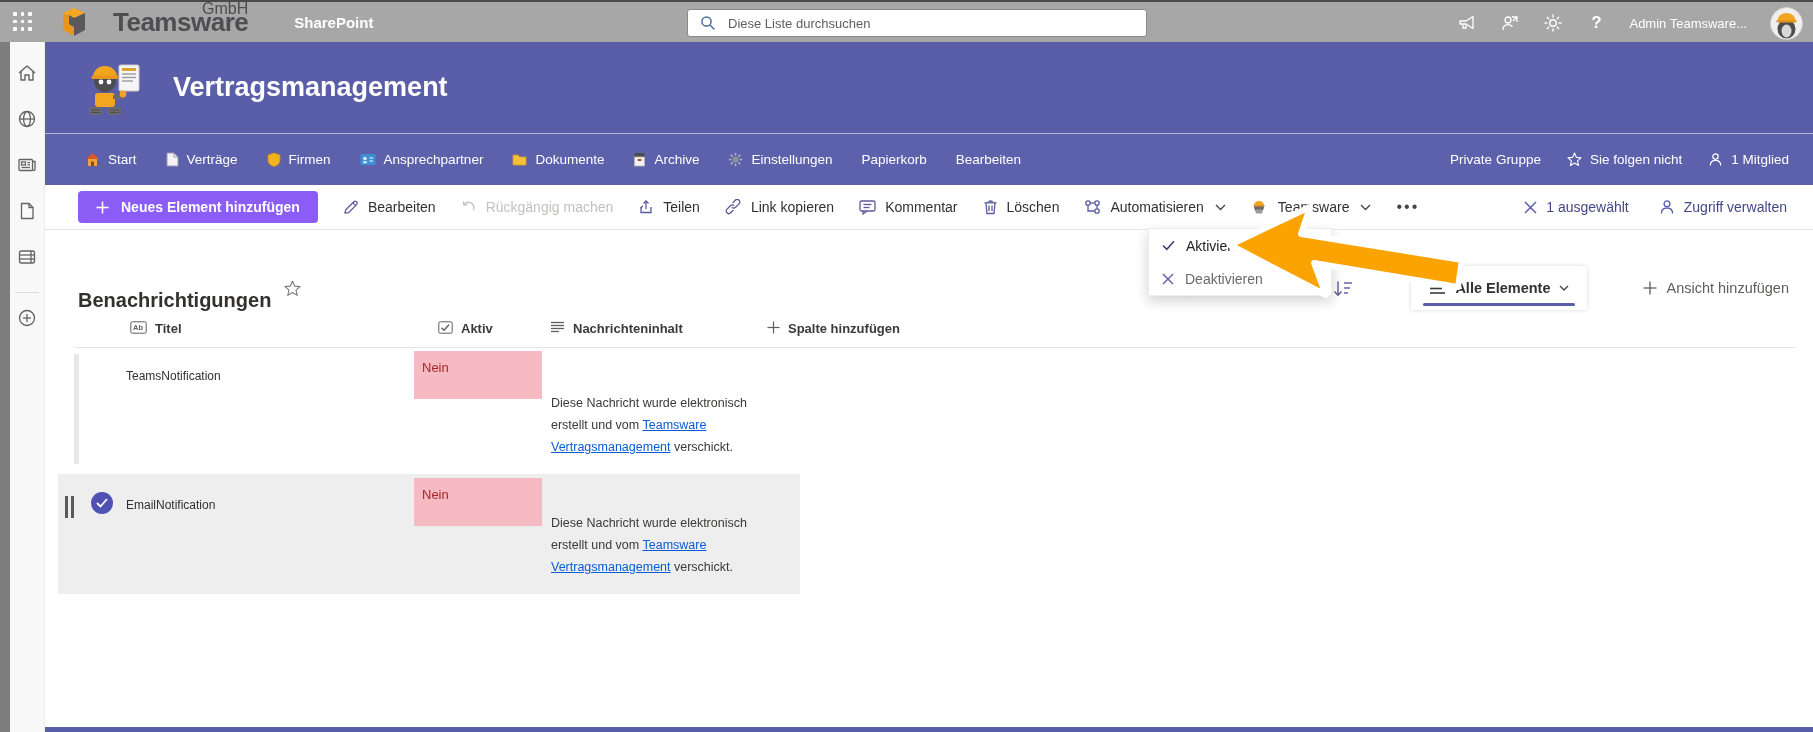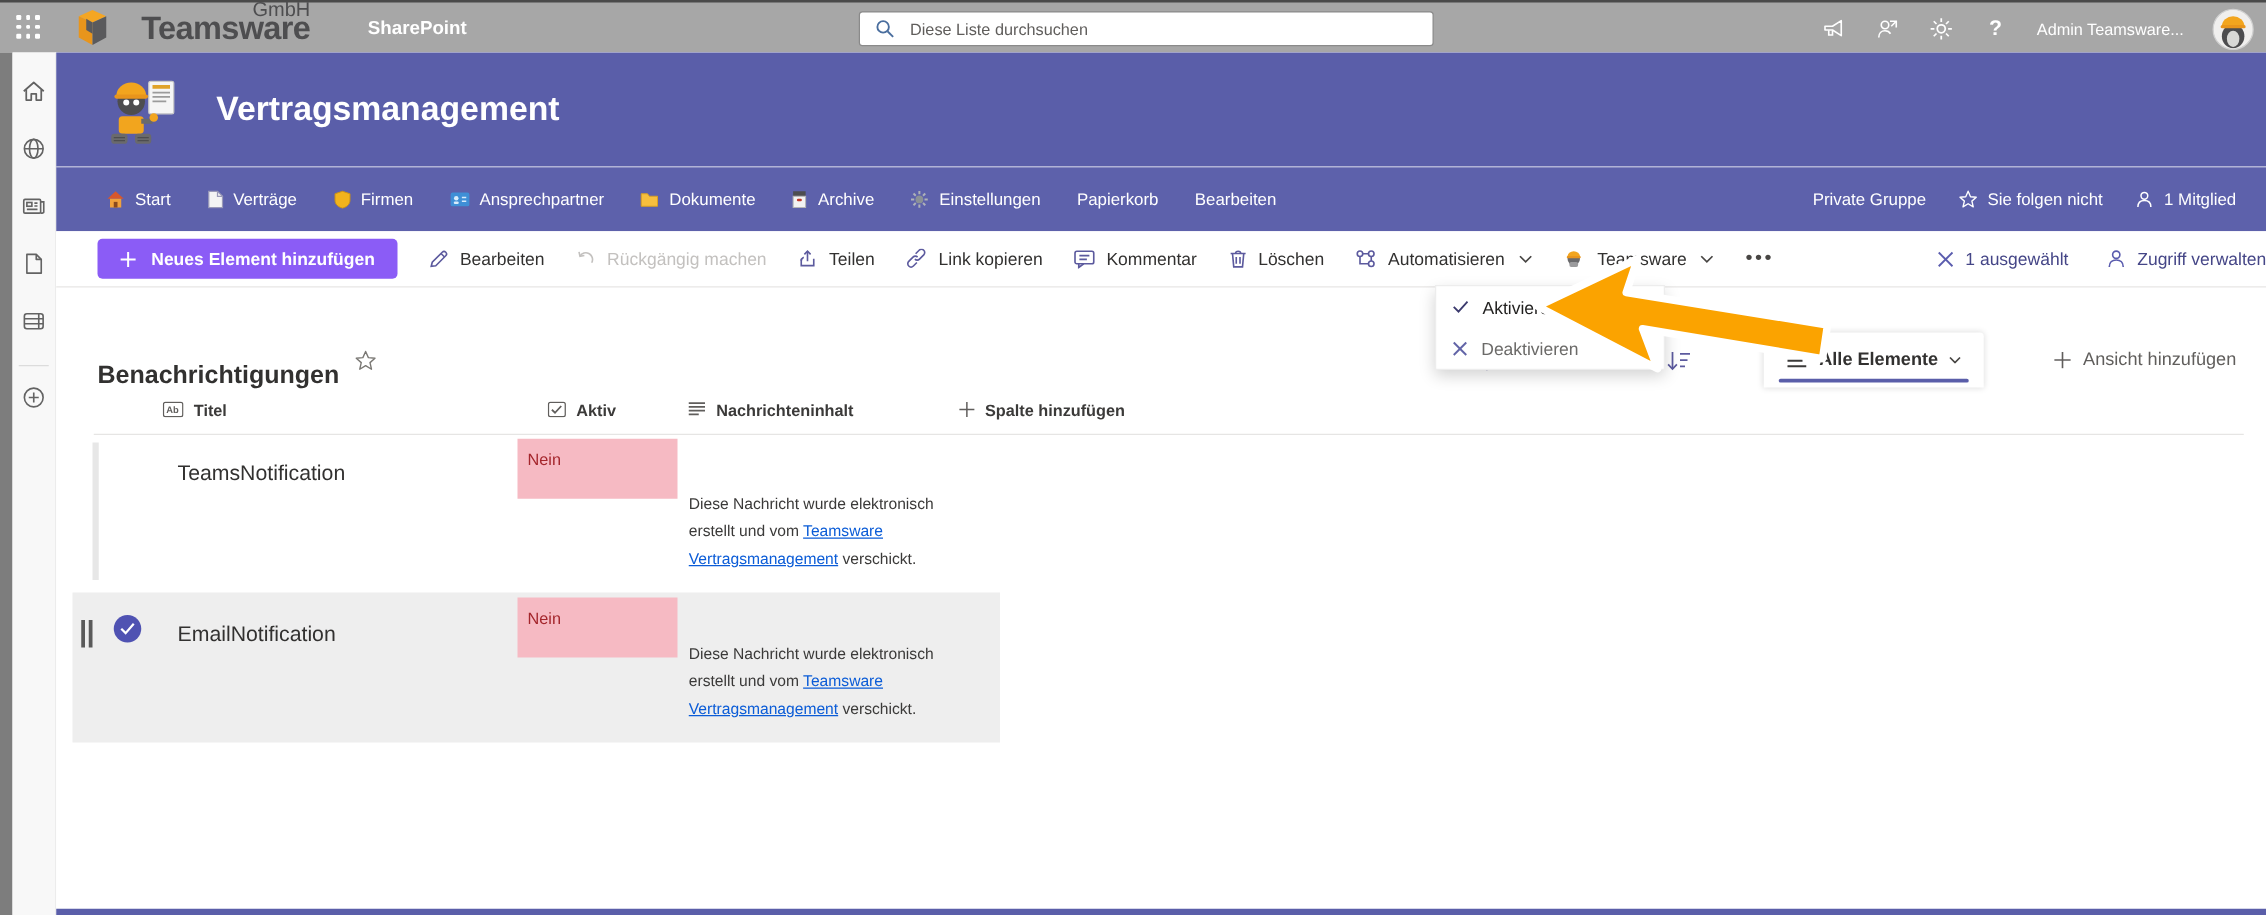--- a/index.html
+++ b/index.html
@@ -57,21 +57,21 @@
 
   .toolbar { height:45px; background:#fff; border-bottom:1px solid #e7e6e5;
     display:flex; align-items:center; padding-left:33px; font-size:14px; }
   .new-btn { height:32px; background:#8b5cf6; color:#fff; border:none; border-radius:4px;
     padding:0 18px; display:flex; align-items:center; gap:12px; font-size:14px; font-weight:bold;
     font-family:"Liberation Sans",sans-serif; cursor:pointer; }
   .cmd { display:flex; align-items:center; gap:9px; margin-left:25px; color:#323130; cursor:pointer; white-space:nowrap; }
   .cmd.disabled { color:#c3c1bf; cursor:default; }
   .chev { margin-left:2px; }
   .more-cmd { margin-left:25px; color:#484644; font-size:16px; letter-spacing:2px; cursor:pointer; }
-  .toolbar-right { margin-left:auto; display:flex; align-items:center; gap:30px; color:#454687; }
+  .toolbar-right { margin-left:auto; display:flex; align-items:center; gap:30px; padding-right:26px; color:#454687; }
   .tb-right-item { display:flex; align-items:center; gap:9px; cursor:pointer; white-space:nowrap; }
 
   
   .list-head { display:flex; align-items:center; margin:36px 20px 0 33px; height:44px; }
   .list-title { font-size:20px; font-weight:bold; color:#323130;margin-top:24px; }
   .fav-star { margin-left:13px; color:#7a7874; cursor:pointer; }
   .view-controls { margin-left:auto; display:flex; align-items:center;gap:40px; }
   .vc-ico { width:36px; height:36px; display:flex; align-items:center; justify-content:center; cursor:pointer; }
   .view-tab { height:44px; margin-left:10px; background:#fff; border-radius:3px 3px 0 0;
     box-shadow:0 0 5px rgba(0,0,0,.14); display:flex; align-items:center; gap:9px;
@@ -88,21 +88,21 @@
   .th-titel { left:55px; } .th-aktiv { left:363px; } .th-msg { left:475px; } .th-add { left:692px; }
 
   .row { position:relative; height:126px; }
   .row2 { height:120px; }
   .row-bg { position:absolute; left:13px; top:0; width:742px; height:120px; background:#eeeeee; }
   .sel-bar { position:absolute; left:29px; top:6px; width:5px; height:110px; background:#e7e7e7; }
   .drag-bars { position:absolute; left:20px; top:22px; display:flex; gap:3px; cursor:grab; }
   .drag-bars i { width:3px; height:22px; background:#5a5a5a; display:block; }
   .check-circle { position:absolute; left:46px; top:18px; width:22px; height:22px; border-radius:50%;
     background:#4f52b2; display:flex; align-items:center; justify-content:center; cursor:pointer; }
-  .cell-title { position:absolute; left:97px; font-size:17px; color:#323130; cursor:pointer; }
+  .cell-title { position:absolute; left:81px; font-size:12px; color:#323130; cursor:pointer; }
   .cell-aktiv { position:absolute; left:369px; width:128px; height:48px; background:#f6bac3;
     color:#a4262c; font-size:13px; padding:9px 0 0 8px; }
   .cell-msg { position:absolute; left:506px; width:212px; font-size:12.5px; color:#3b3a39; line-height:22px; }
   .cell-msg a { color:#0b5cd7; text-decoration:underline; cursor:pointer; }
 
   .footer-bar { position:absolute; left:45px; right:0; bottom:0; height:5px; background:#5a5ea9; }
 
   
   .menu { position:absolute; left:1148px; top:228px; width:184px; background:#fff;
     border:1px solid #ededed; box-shadow:0 5px 12px rgba(0,0,0,.18); z-index:40; }

